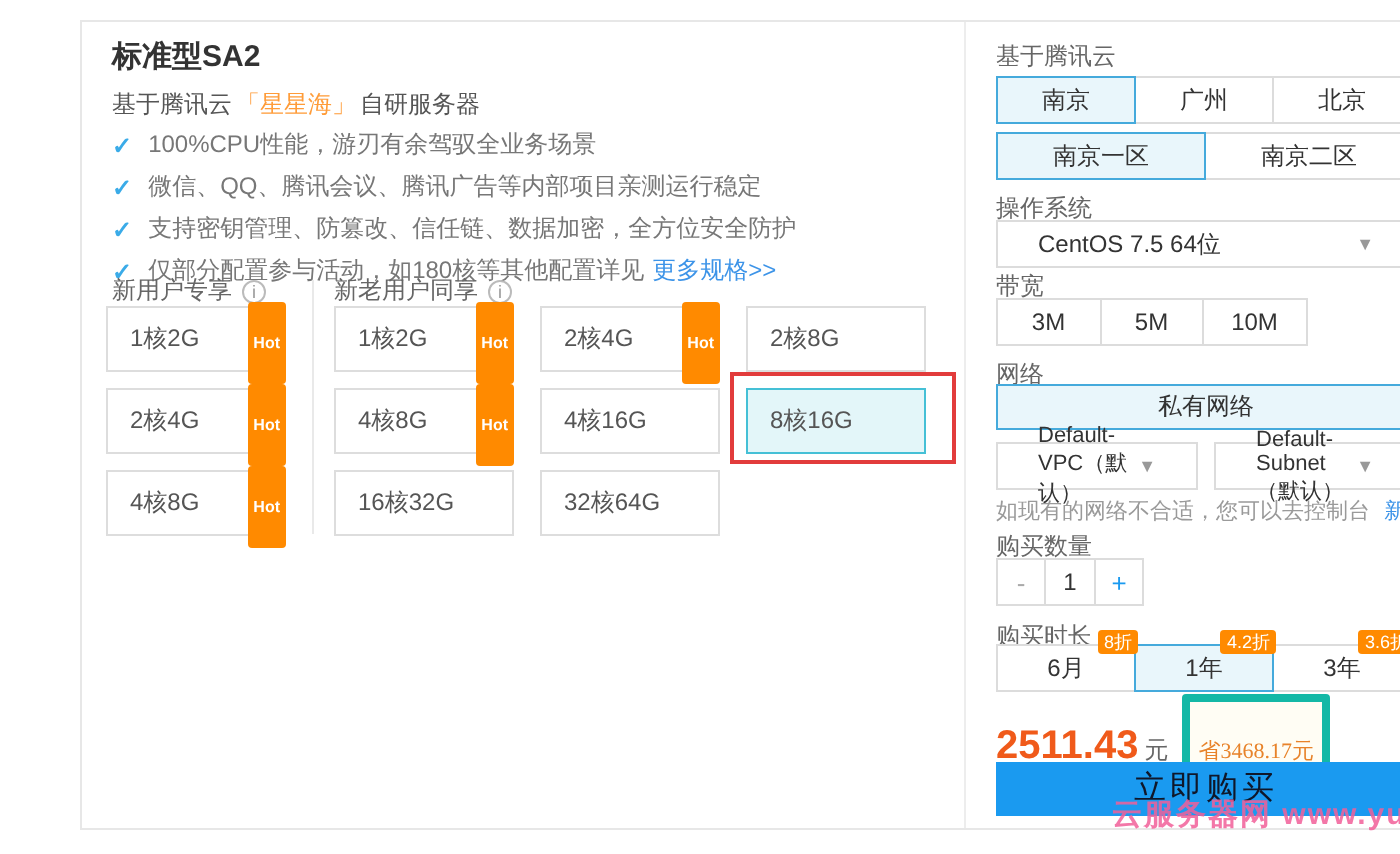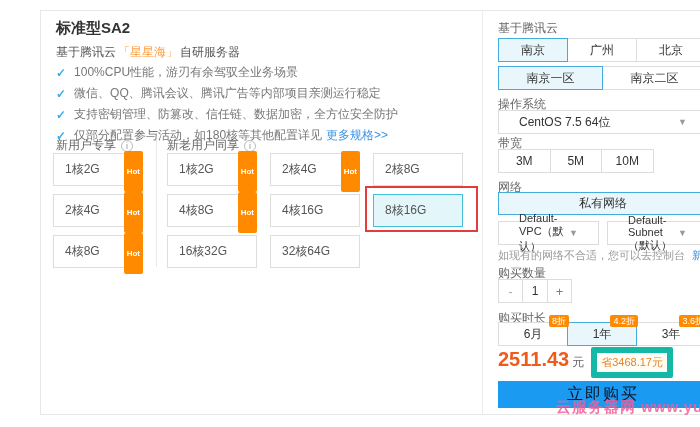--- a/index.html
+++ b/index.html
@@ -52,22 +52,22 @@
   .hint{position:absolute;left:466px;top:248px;font-size:11px;color:#9a9a9a;white-space:nowrap;}
   .stepper{position:absolute;left:466px;top:279px;display:flex;}
   .stepbtn{width:25px;height:24px;border:1px solid #dcdcdc;background:#fff;display:flex;
            align-items:center;justify-content:center;font-size:13px;color:#aaa;cursor:pointer;}
   .stepval{width:26px;height:24px;border:1px solid #dcdcdc;margin-left:-1px;display:flex;
            align-items:center;justify-content:center;font-size:12px;color:#333;background:#fff;}
   .stepbtn.plus{margin-left:-1px;color:var(--buy-blue);}
   .pricebar{position:absolute;left:466px;top:347px;display:flex;align-items:baseline;}
   .amount{font-size:20px;font-weight:bold;color:var(--price-orange);}
   .unit{font-size:12px;color:#666;margin:0 7px 0 3px;}
-  .savings{font-size:11px;color:#e8832a;border:6px solid #14b8a6;background:#fffdf4;
-           padding:2px 4px;border-radius:2px;}
+  .savings{font-size:11px;color:#e8832a;border:4px solid #14b8a6;background:#fffdf4;
+           padding:17px 4px;border-radius:2px;font-family:Liberation Serif, serif;}
   .buybtn{position:absolute;left:466px;top:381px;width:210px;height:27px;background:var(--buy-blue);
           color:#0f172a;font-size:16px;display:flex;align-items:center;justify-content:center;
           cursor:pointer;letter-spacing:2px;border:none;}
   .watermark{position:absolute;left:524px;top:398px;font-size:15px;font-weight:bold;
              color:var(--watermark-pink);opacity:.85;white-space:nowrap;z-index:5;letter-spacing:1px;}
 </style>
 </head>
 <body>
 
 <div class="page">

